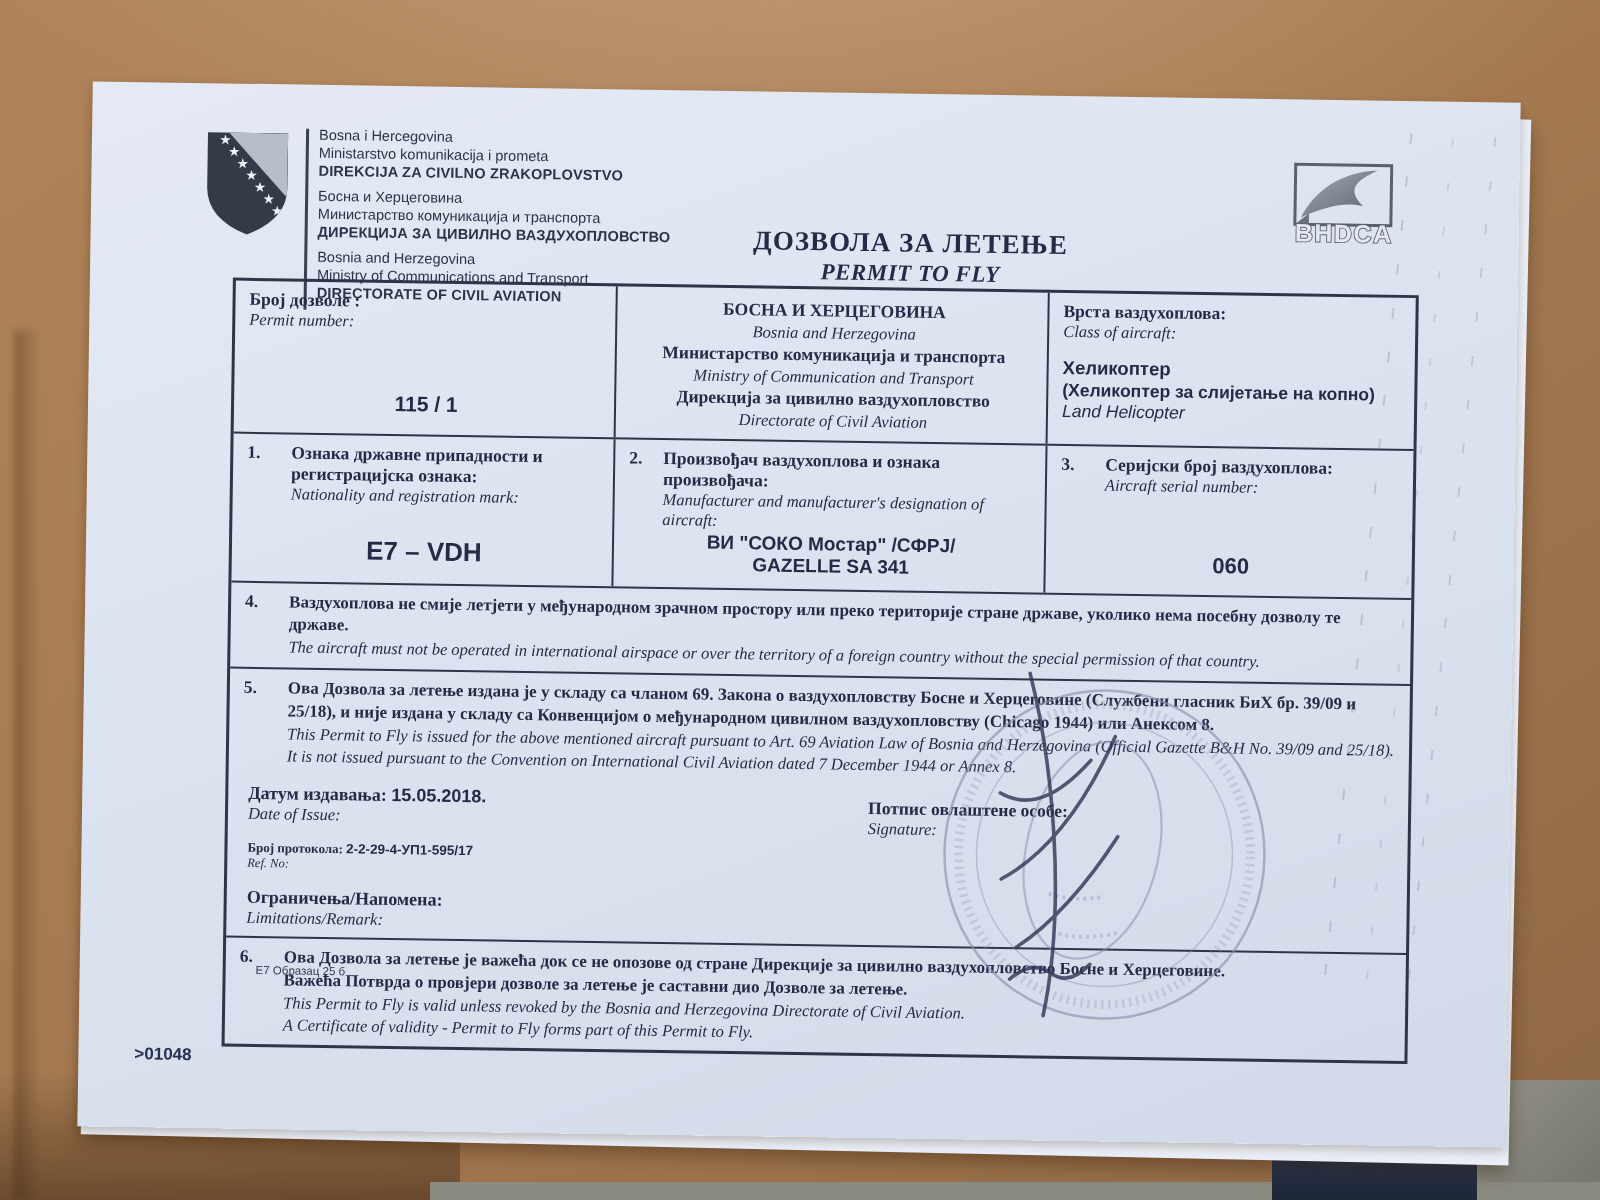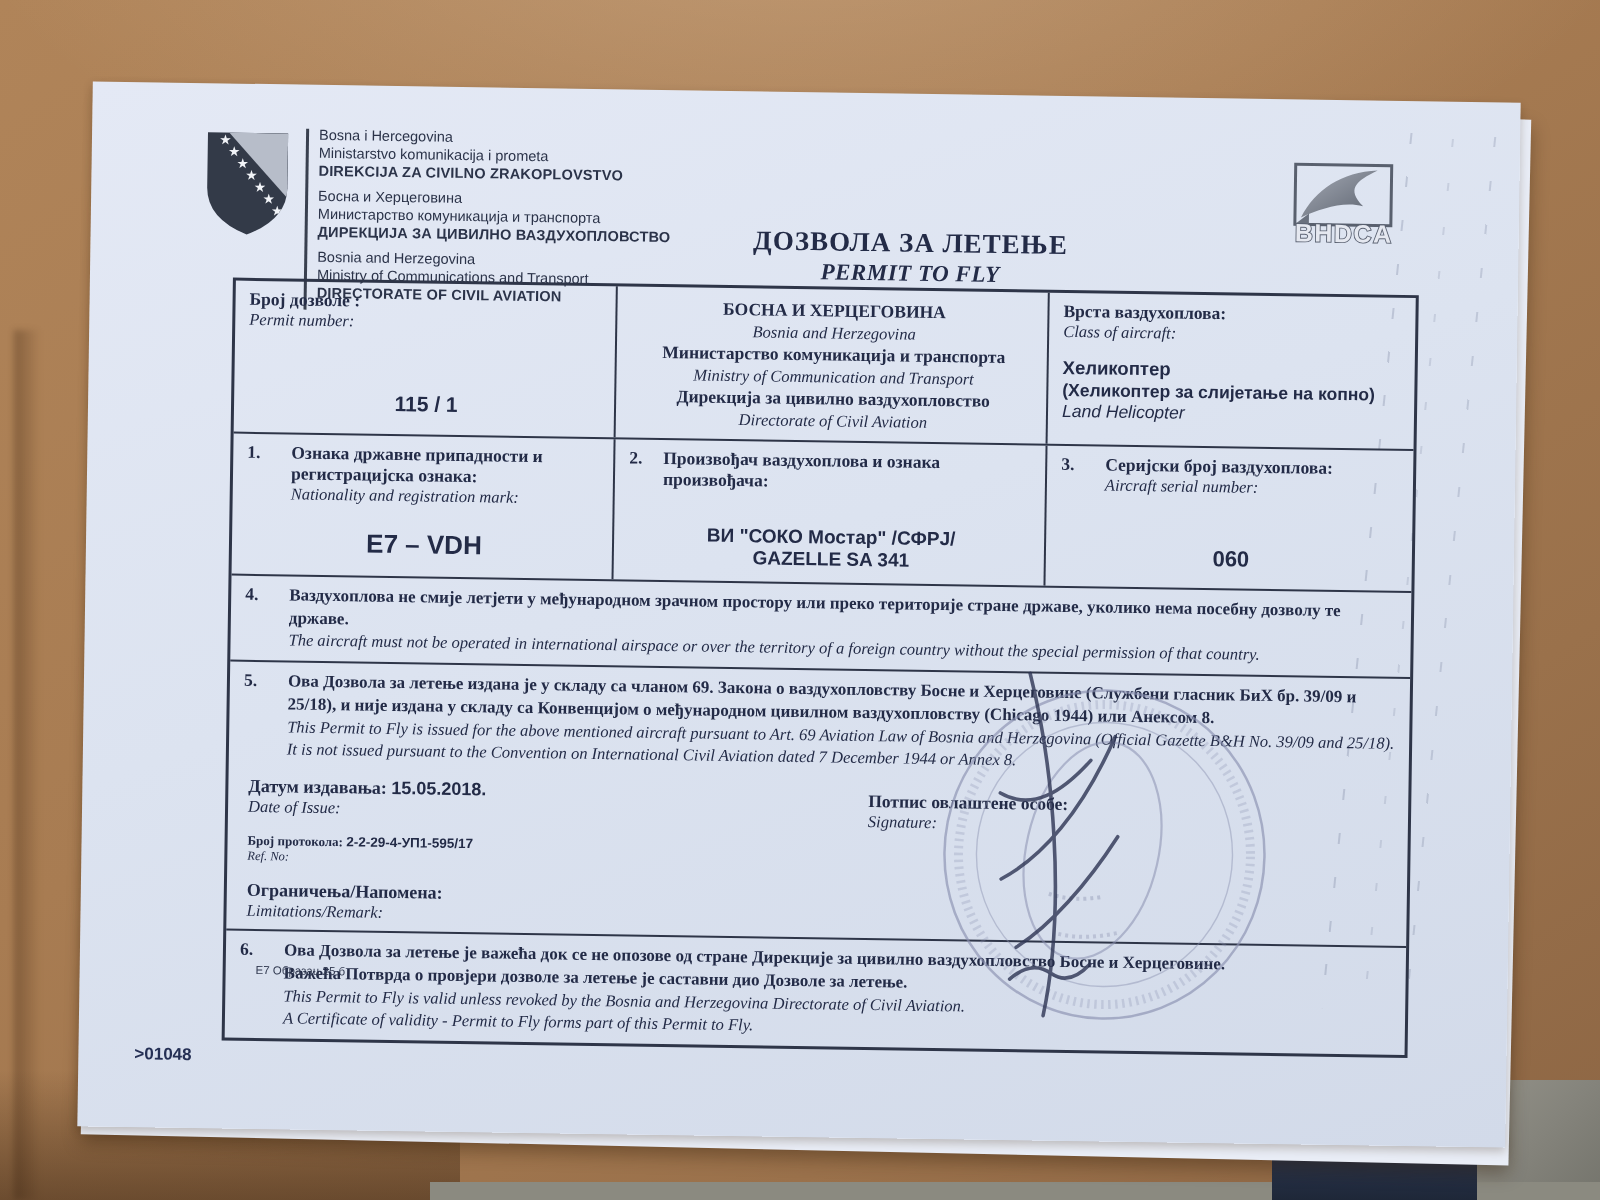--- a/index.html
+++ b/index.html
@@ -245,20 +245,21 @@
           </span>
         </div>
         <div class="spacer"></div>
         <div class="val" style="font-size:26px;margin-bottom:8px">E7 – VDH</div>
       </div>
       <div class="cell w2">
         <div class="num-item">
           <span class="inum" style="width:34px">2.</span>
           <span class="itext">
             <span class="lbl">Произвођач ваздухоплова и ознака произвођача:</span><br>
+            <span class="lbl-en">Manufacturer and manufacturer's designation of aircraft:</span>
           </span>
         </div>
         <div class="spacer"></div>
         <div class="val" style="font-size:19px">ВИ "СОКО Мостар" /СФРЈ/</div>
         <div class="val" style="font-size:19px;margin-bottom:4px">GAZELLE SA 341</div>
       </div>
       <div class="cell w3">
         <div class="num-item">
           <span class="inum">3.</span>
           <span class="itext">

